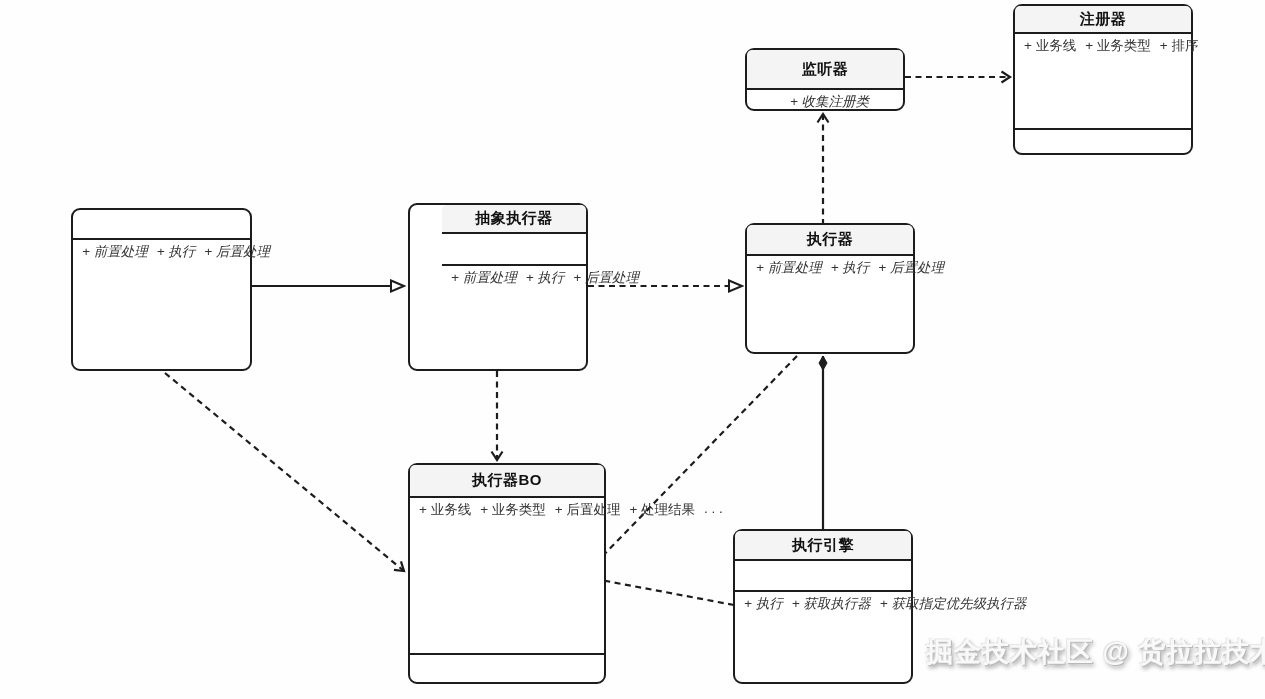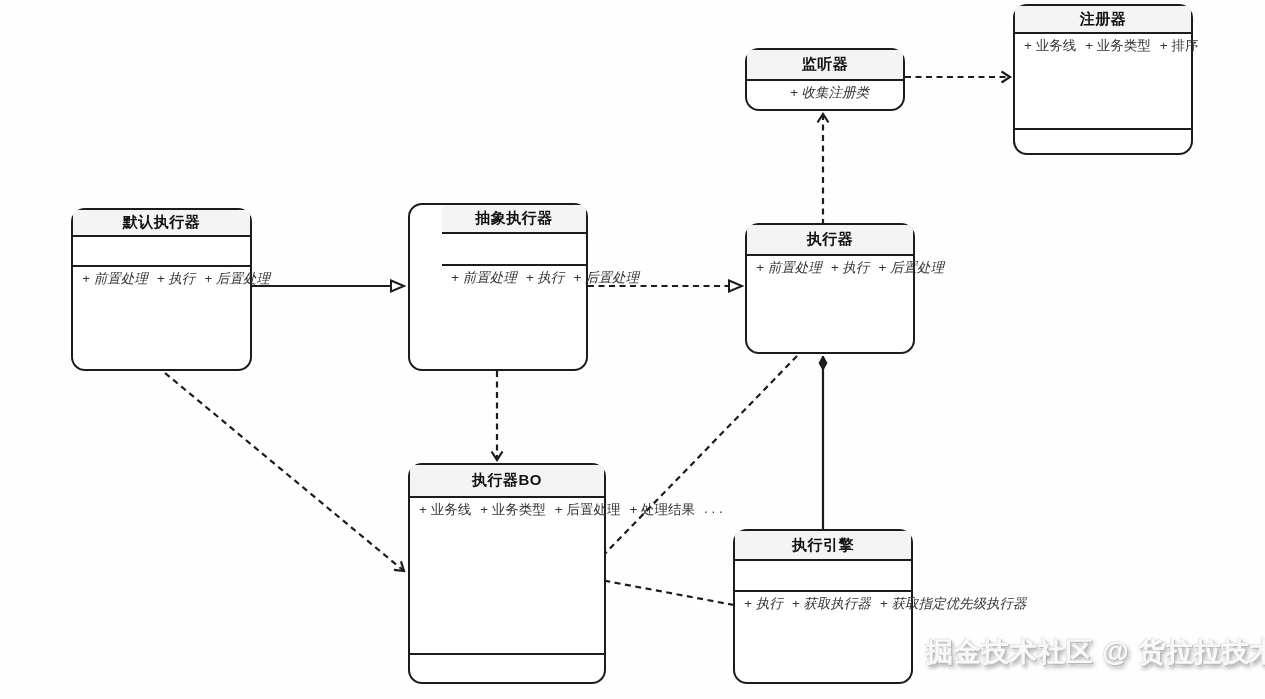--- a/index.html
+++ b/index.html
@@ -8,21 +8,21 @@
     background:#ffffff;
     font-family:"Liberation Sans","DejaVu Sans",sans-serif;
     position:relative;
     overflow:hidden;
   }
   .stage { position:absolute; left:0; top:0; width:1265px; height:699px; background:#fefefe; }
 
   .uml-box {
     position:absolute;
     border:2px solid #1c1c1c;
-    border-radius:14px;
+    border-radius:9px;
     background:#ffffff;
     display:flex;
     flex-direction:column;
   }
   .uml-title {
     flex:0 0 auto;
     border-bottom:2px solid #1c1c1c;
     background:#f4f4f4;
     display:flex; align-items:center; justify-content:center;
     font-weight:bold; font-size:15px; color:#111;
@@ -69,21 +69,20 @@
     <path class="dashed" d="M497,371 L497,460" marker-end="url(#vee)"></path>
     <path class="dashed" d="M165,373 L404,571" marker-end="url(#vee)"></path>
     <path class="dashed" d="M823,225 L823,114" marker-end="url(#vee)"></path>
     <path class="dashed" d="M905,77 L1010,77" marker-end="url(#vee)"></path>
     <path class="solid" d="M823,529 L823,356" marker-end="url(#dia)"></path>
     <path class="dashed" d="M797,356 L590,569" marker-end="url(#vee)"></path>
     <path class="dashed" d="M734,605 L590,578" marker-end="url(#vee)"></path>
   </svg>
 
   <div class="uml-box" style="left:71px; top:208px; width:181px; height:163px;">
-    <div class="uml-title" style="height:27px;">默认执行器</div>
     <div class="uml-sec mid" style="height:30px;"></div>
     <div class="uml-sec rows fill">
       <div class="row">+ 前置处理</div>
       <div class="row">+ 执行</div>
       <div class="row">+ 后置处理</div>
     </div>
   </div>
 
   <div class="uml-box" style="left:408px; top:203px; width:180px; height:168px;padding-left:32px;">
     <div class="uml-title" style="height:29px;">抽象执行器</div>
@@ -98,21 +97,21 @@
   <div class="uml-box" style="left:745px; top:223px; width:170px; height:131px;">
     <div class="uml-title" style="height:31px;">执行器</div>
     <div class="uml-sec rows fill">
       <div class="row">+ 前置处理</div>
       <div class="row">+ 执行</div>
       <div class="row">+ 后置处理</div>
     </div>
   </div>
 
   <div class="uml-box" style="left:745px; top:48px; width:160px; height:63px;">
-    <div class="uml-title" style="height:31px;">监听器</div>
+    <div class="uml-title" style="height:40px;">监听器</div>
     <div class="uml-sec rows fill">
       <div class="row">+ 收集注册类</div>
     </div>
   </div>
 
   <div class="uml-box" style="left:1013px; top:4px; width:180px; height:151px;">
     <div class="uml-title" style="height:28px;">注册器</div>
     <div class="uml-sec rows mid" style="height:96px;">
       <div class="row">+ 业务线</div>
       <div class="row">+ 业务类型</div>

